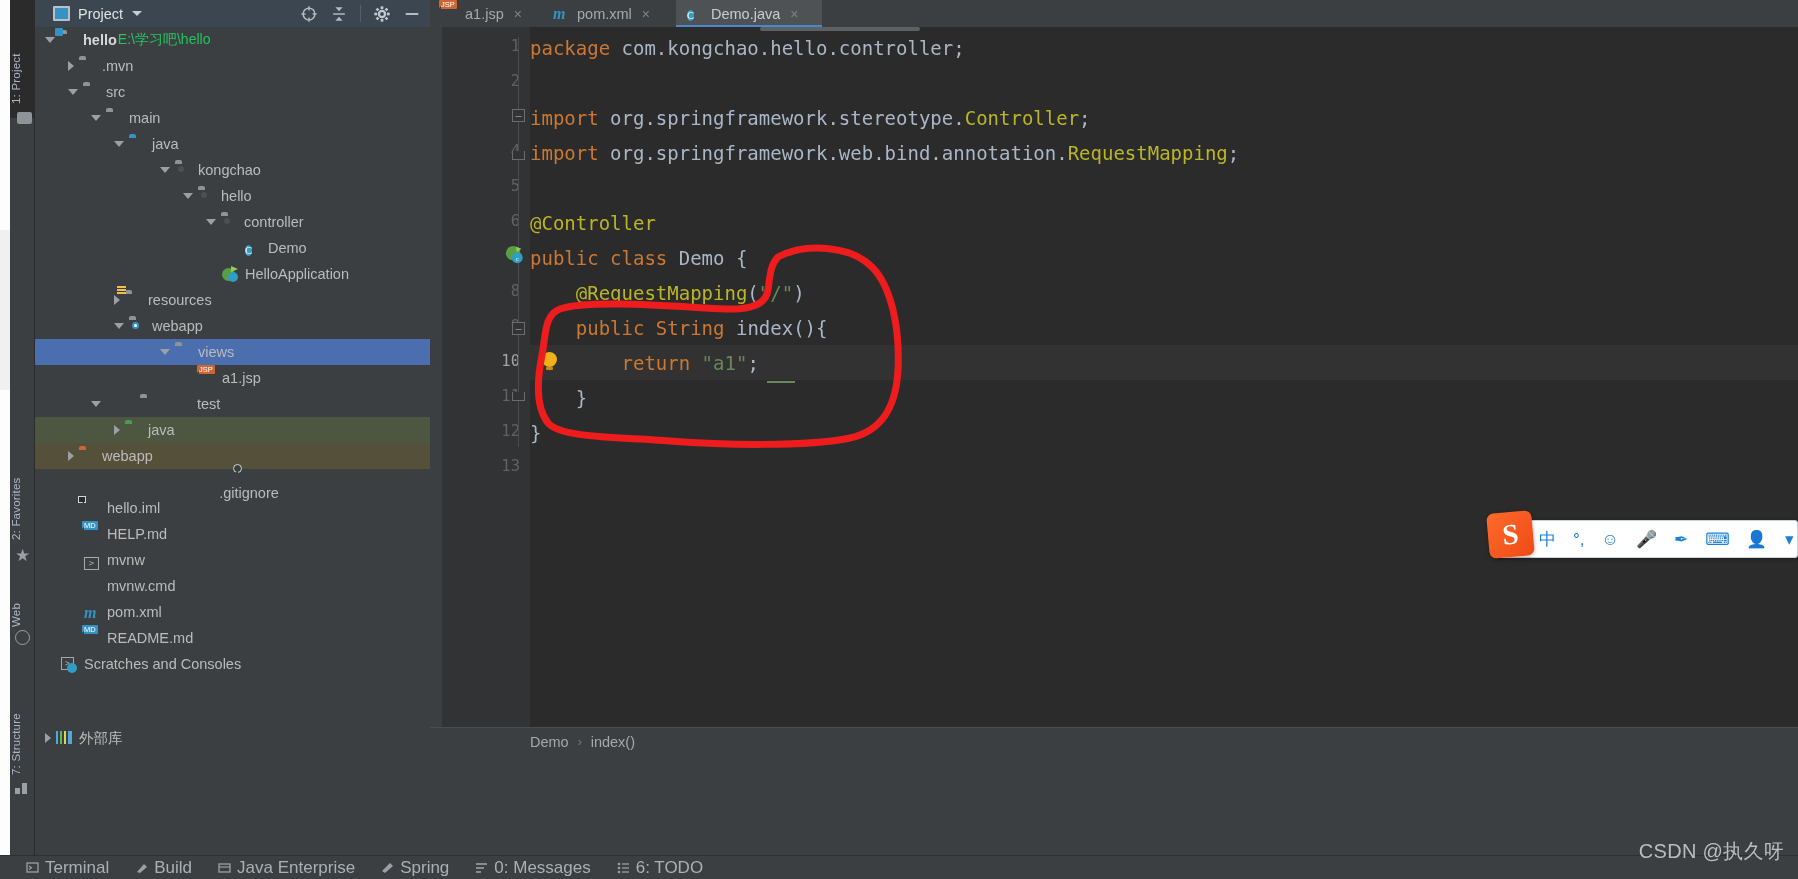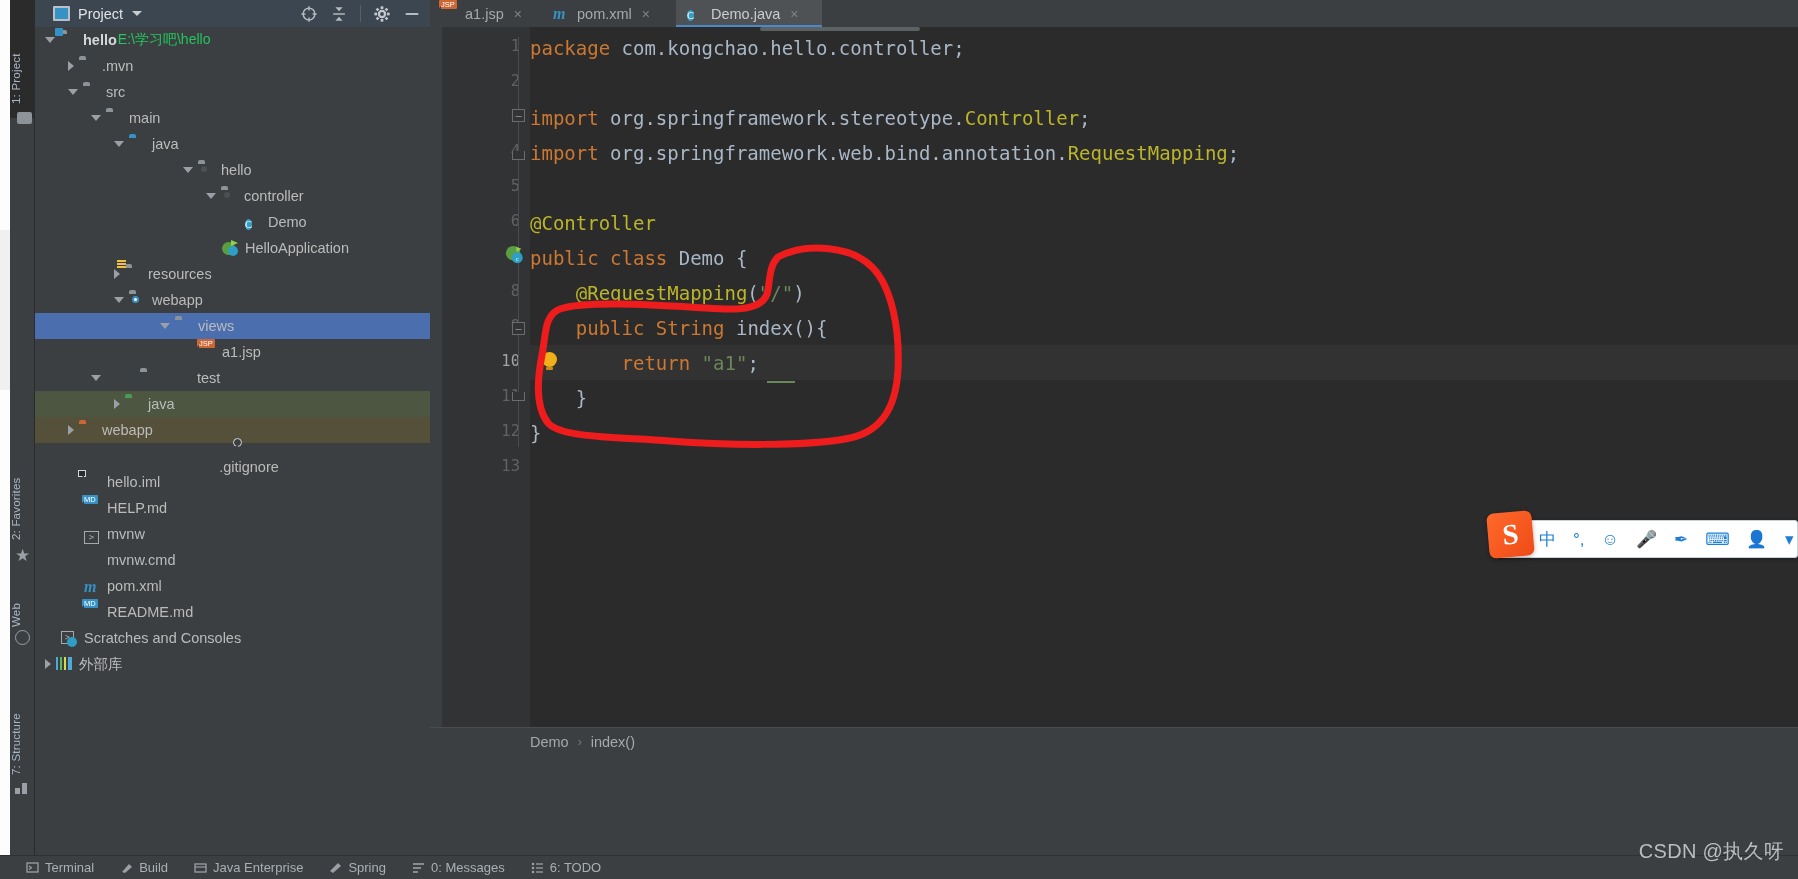--- a/index.html
+++ b/index.html
@@ -201,21 +201,21 @@
   .bc-sep { margin: 0 9px; color: #76797c; font-size: 12px; }
 
   
   .bottombar {
     position: absolute; left: 0; top: 855px; width: 1798px; height: 24px;
     background: #3c3f41; border-top: 1px solid #2e3133;
     display: flex; align-items: center;
   }
   .bb-item {
     display: flex; align-items: center; gap: 6px;
-    margin-left: 26px; font-size: 13px; color: #a9b0b5; white-space: nowrap;
+    margin-left: 26px; font-size: 17px; color: #a9b0b5; white-space: nowrap;
   }
   .bb-ico { width: 13px; height: 13px; display:block; }
 
   
   .annot {
     position: absolute; left: 520px; top: 235px; width: 420px; height: 230px;
     pointer-events: none;
   }
 
   
@@ -335,20 +335,25 @@
         <div class="tree-row" style="padding-left: 56px;">
           <span class="arrow down"></span>
           <span class="tree-ico"><span class="fi fi-grey"></span></span>
           <span class="tree-label">main</span>
         </div>
         <div class="tree-row" style="padding-left: 79px;">
           <span class="arrow down"></span>
           <span class="tree-ico"><span class="fi fi-blue"></span></span>
           <span class="tree-label">java</span>
         </div>
+        <div class="tree-row" style="padding-left: 125px;">
+          <span class="arrow down"></span>
+          <span class="tree-ico"><span class="fi fi-grey"><span class="badge-dot"></span></span></span>
+          <span class="tree-label">kongchao</span>
+        </div>
         <div class="tree-row" style="padding-left: 148px;">
           <span class="arrow down"></span>
           <span class="tree-ico"><span class="fi fi-grey"><span class="badge-dot"></span></span></span>
           <span class="tree-label">hello</span>
         </div>
         <div class="tree-row" style="padding-left: 171px;">
           <span class="arrow down"></span>
           <span class="tree-ico"><span class="fi fi-grey"><span class="badge-dot"></span></span></span>
           <span class="tree-label">controller</span>
         </div>
@@ -430,21 +435,21 @@
         <div class="tree-row" style="padding-left: 33px;">
           <span class="arrow none"></span>
           <span class="tree-ico"><span class="doc-ico"><span class="tag tag-md">MD</span></span></span>
           <span class="tree-label">README.md</span>
         </div>
         <div class="tree-row" style="padding-left: 10px;">
           <span class="arrow none"></span>
           <span class="tree-ico"><span style="position:relative;display:inline-block;width:17px;height:16px;"><span style="position:absolute;left:0;top:0;width:13px;height:13px;border:1.5px solid #a3a9ad;color:#a3a9ad;font-size:8px;line-height:11px;text-align:center;font-family:'DejaVu Sans Mono',monospace;">&gt;</span><span style="position:absolute;left:6px;top:6px;width:10px;height:10px;border-radius:50%;background:#2f9ec4;"></span></span></span>
           <span class="tree-label">Scratches and Consoles</span>
         </div>
-        <div class="tree-row" style="padding-left: 10px;">
+        <div class="tree-row" style="padding-left: 10px; margin-top: 48px;">
           <span class="arrow right"></span>
           <span class="tree-ico"><span style="display:inline-block;width:17px;height:13px;background:repeating-linear-gradient(90deg,#4ea8d8 0 2px,transparent 2px 4px,#5bb85b 4px 6px,transparent 6px 8px,#d8d84e 8px 10px,transparent 10px 12px,#4ea8d8 12px 14px);"></span></span>
           <span class="tree-label">外部库</span>
         </div>
       </div>
   </div>
 
   <div class="tabs" id="tabs-container">
       <div class="tab inactive" style="left: 0px; width: 112px;">
         <span style="position: relative; display: inline-block; width: 17px; height: 16px; flex: 0 0 auto;"><span class="doc-ico"><span class="tag tag-jsp">JSP</span></span></span>

